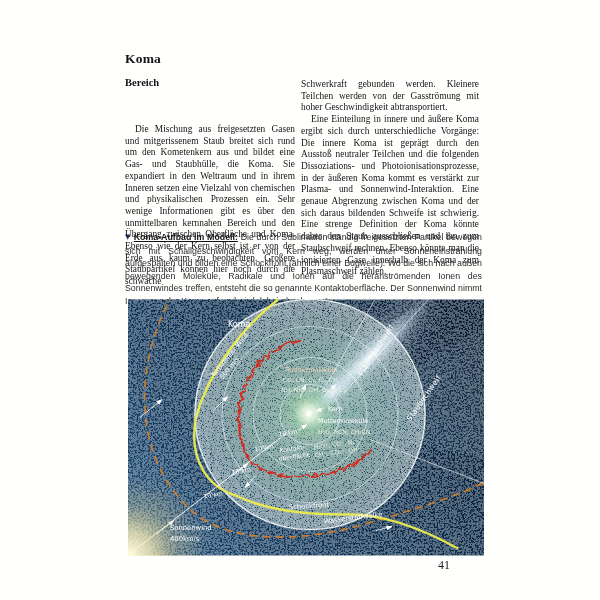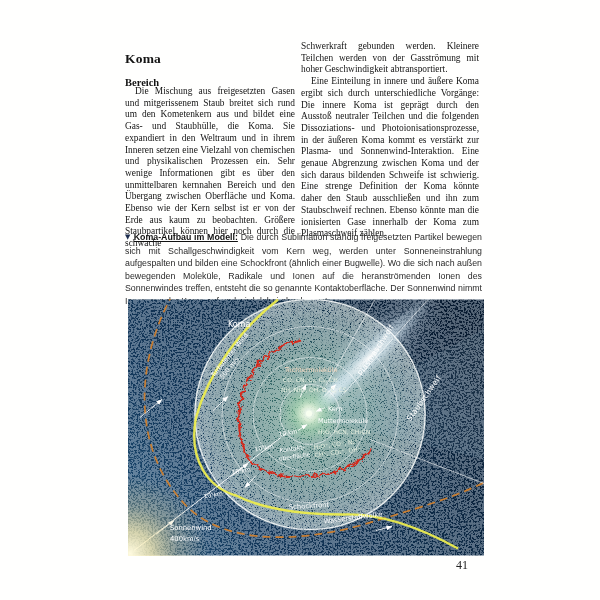--- a/index.html
+++ b/index.html
@@ -1,32 +1,32 @@
 <!DOCTYPE html>
 <html lang="de"><head>
 <meta charset="utf-8">
 <style>
   html,body{margin:0;padding:0;background:#ffffff;}
   .page{position:relative;width:600px;height:600px;background:#fffffe;overflow:hidden;
         font-family:"Liberation Serif", serif;color:#141414;}
   .heading{position:absolute;left:125px;top:42px;font-size:13.5px;font-weight:bold;letter-spacing:.2px;}
   .subheading{position:absolute;left:125px;top:68px;font-size:10.5px;font-weight:bold;}
   .col{position:absolute;font-size:9.4px;line-height:11.7px;text-align:justify;
-       -webkit-hyphens:auto;hyphens:auto;}
+       -webkit-hyphens:auto;hyphens:auto;margin-top:38px;}
   .col p{margin:0;}
   .col-left{left:125px;top:86px;width:170px;}
   .col-right{left:301px;top:41px;width:178px;}
   .indent{text-indent:10px;}
   .caption{position:absolute;left:125px;top:231px;width:357px;
            font-family:"Liberation Sans", sans-serif;font-size:8.8px;line-height:12.6px;
            color:#2a2a2a;text-align:justify;}
   .caption .marker{color:#1b2b4d;font-family:"DejaVu Sans",sans-serif;font-size:7px;margin-right:3px;position:relative;top:-1px;}
   .caption b{color:#111;text-decoration:underline;}
   .diagram{position:absolute;left:128px;top:299px;width:356px;height:257px;}
-  .pagenum{position:absolute;left:438px;top:558px;width:30px;text-align:right;font-size:12px;color:#222;}
+  .pagenum{position:absolute;left:438px;top:558px;width:30px;text-align:left;font-size:12px;color:#222;}
   svg text{font-family:"DejaVu Sans",sans-serif;fill:#ffffff;}
   .lbl{font-size:6.8px;}
   .lbl-big{font-size:8px;}
   .lbl-tail{font-size:7.5px;letter-spacing:.3px;}
   .lbl-mol{font-size:6.4px;}
   .lbl-frm{font-size:6px;fill:#e9f2e2;}
   .lbl-scale{font-size:6px;}
   .lbl-kontakt{font-size:6px;}
   .lbl-warm{fill:#f5d9c2;}
 </style>

